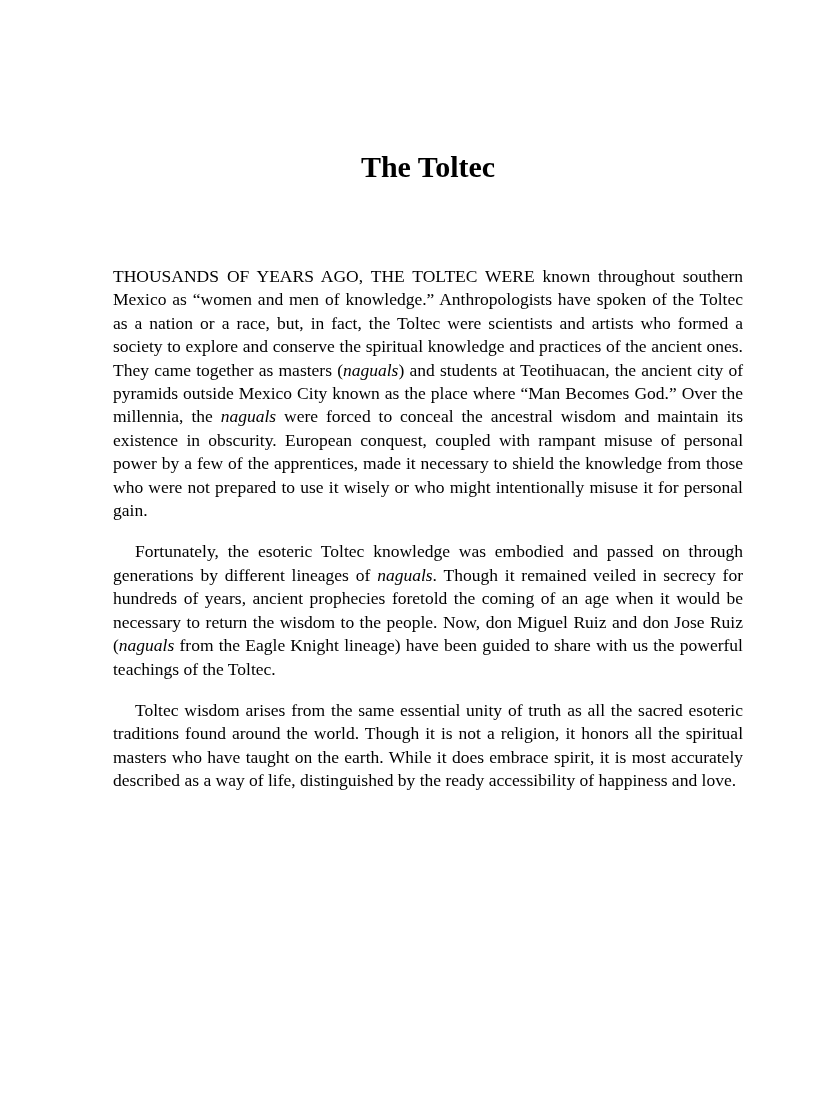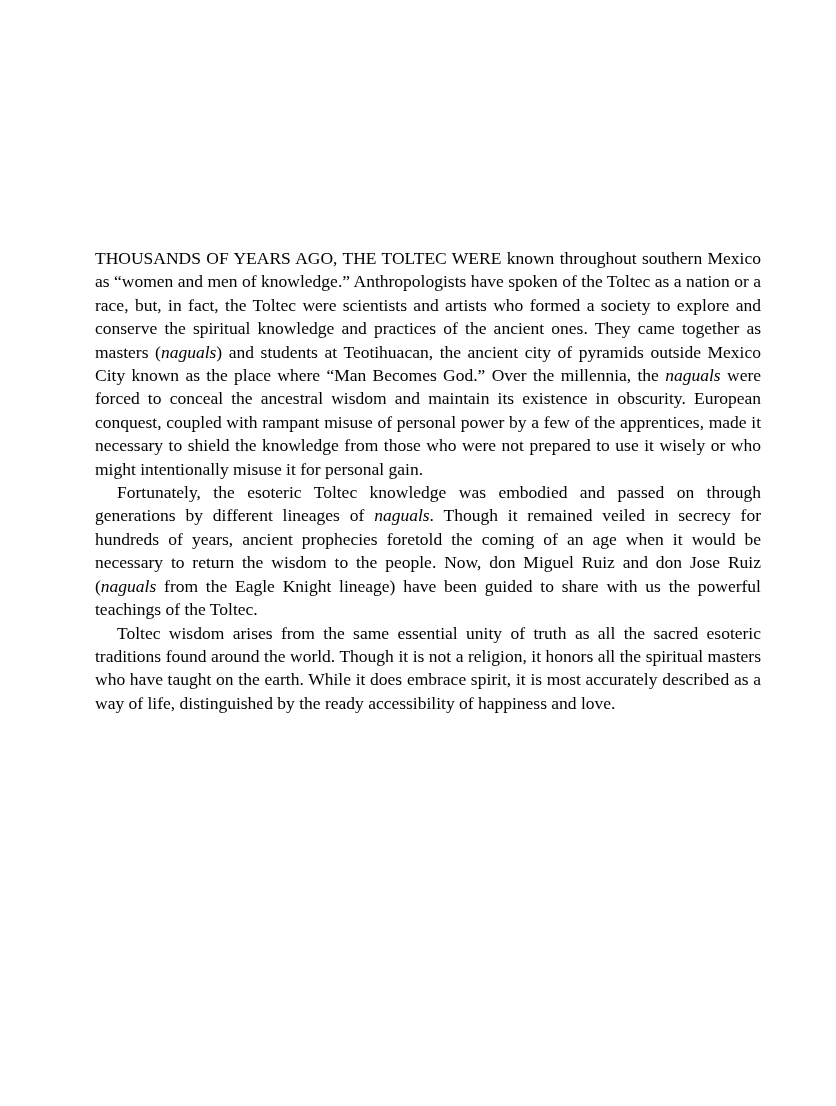--- a/index.html
+++ b/index.html
@@ -32,37 +32,38 @@
     position: absolute;
     top: 247px;
     left: 95px;
     width: 666px;
     font-size: 17.5px;
     line-height: 23.4px;
     text-align: justify;
     text-justify: inter-word;
   }
   .para {
-    margin: 0;
+    margin: 18px;
     padding: 0;
     text-indent: 0;
   }
   .para.indent {
     text-indent: 22px;
     font-family: Liberation Serif, serif;
   }
   .para i {
     font-style: italic;
   }
 </style>
 </head>
 <body>
 
 <div class="page">
 
+  <h1 class="chapter-title">The Toltec</h1>
 
   <div class="body-text">
 
     <p class="para"><span>THOUSANDS OF YEARS AGO, THE TOLTEC WERE known throughout southern Mexico as “women and men of knowledge.” Anthropologists have spoken of the Toltec as a nation or a race, but, in fact, the Toltec were scientists and artists who formed a society to explore and conserve the spiritual knowledge and practices of the ancient ones. They came together as masters (</span><i>naguals</i><span>) and students at Teotihuacan, the ancient city of pyramids outside Mexico City known as the place where “Man Becomes God.” Over the millennia, the </span><i>naguals</i><span> were forced to conceal the ancestral wisdom and maintain its existence in obscurity. European conquest, coupled with rampant misuse of personal power by a few of the apprentices, made it necessary to shield the knowledge from those who were not prepared to use it wisely or who might intentionally misuse it for personal gain.</span></p>
 
     <p class="para indent"><span>Fortunately, the esoteric Toltec knowledge was embodied and passed on through generations by different lineages of </span><i>naguals</i><span>. Though it remained veiled in secrecy for hundreds of years, ancient prophecies foretold the coming of an age when it would be necessary to return the wisdom to the people. Now, don Miguel Ruiz and don Jose Ruiz (</span><i>naguals</i><span> from the Eagle Knight lineage) have been guided to share with us the powerful teachings of the Toltec.</span></p>
 
     <p class="para indent"><span>Toltec wisdom arises from the same essential unity of truth as all the sacred esoteric traditions found around the world. Though it is not a religion, it honors all the spiritual masters who have taught on the earth. While it does embrace spirit, it is most accurately described as a way of life, distinguished by the ready accessibility of happiness and love.</span></p>
 
   </div>

